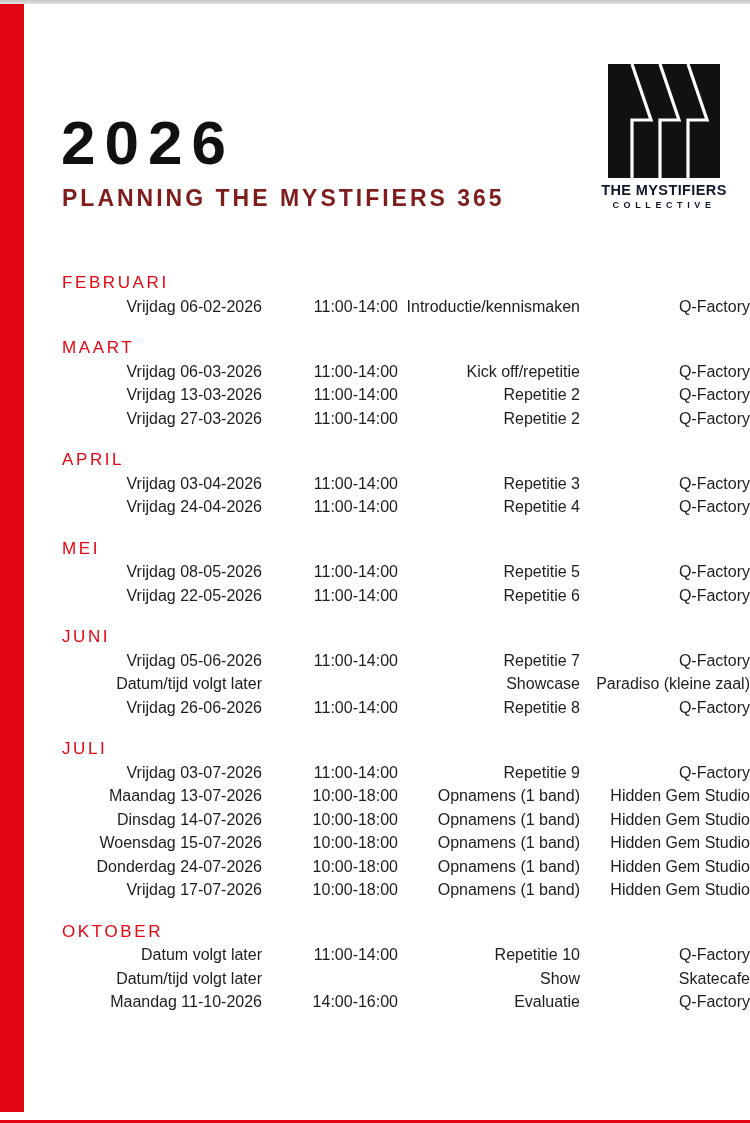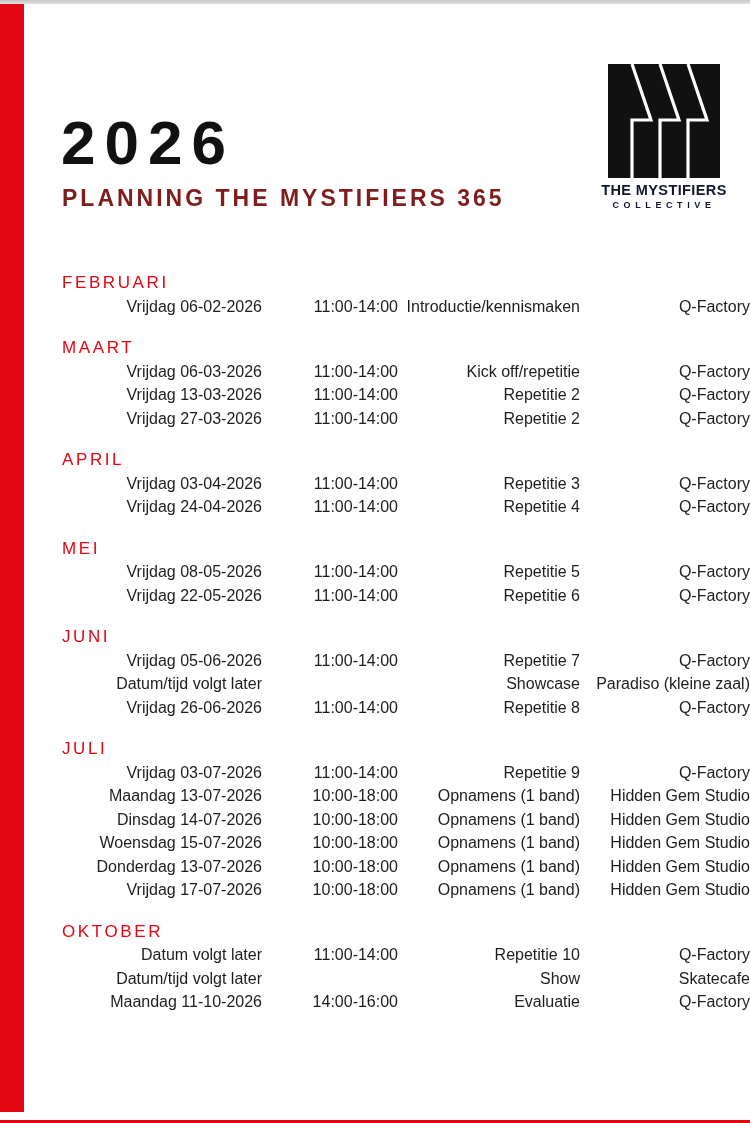--- a/index.html
+++ b/index.html
@@ -215,21 +215,21 @@
   </div>
 
   <div class="row">
     <div class="cell-date">Woensdag 15-07-2026</div>
     <div class="cell-time">10:00-18:00</div>
     <div class="cell-activity">Opnamens (1 band)</div>
     <div class="cell-location">Hidden Gem Studio</div>
   </div>
 
   <div class="row">
-    <div class="cell-date">Donderdag 13-07-2026</div>
+    <div class="cell-date">Donderdag 24-07-2026</div>
     <div class="cell-time">10:00-18:00</div>
     <div class="cell-activity">Opnamens (1 band)</div>
     <div class="cell-location">Hidden Gem Studio</div>
   </div>
 
   <div class="row">
     <div class="cell-date">Vrijdag 17-07-2026</div>
     <div class="cell-time">10:00-18:00</div>
     <div class="cell-activity">Opnamens (1 band)</div>
     <div class="cell-location">Hidden Gem Studio</div>

